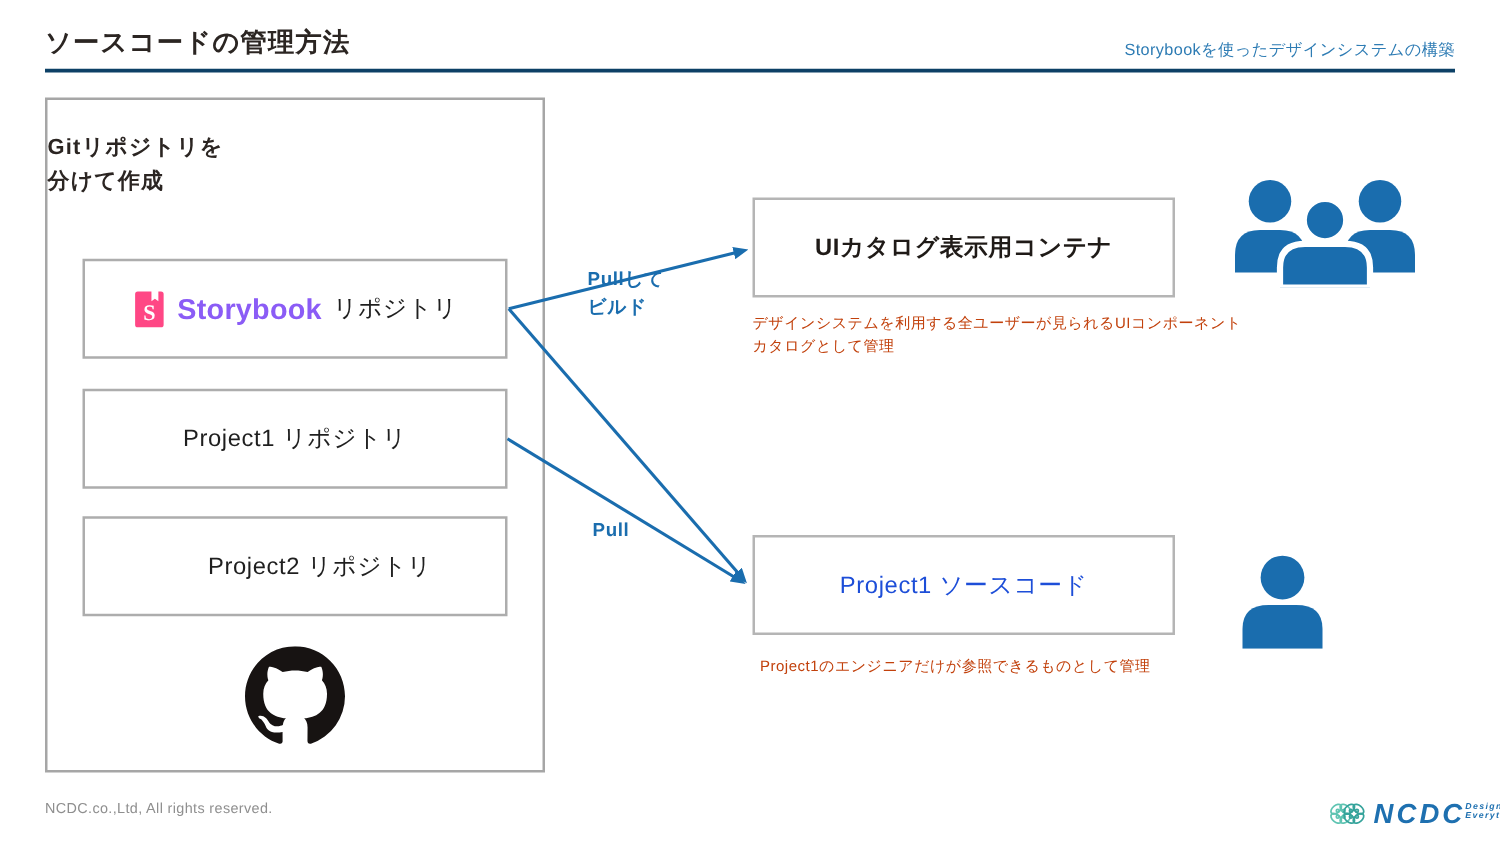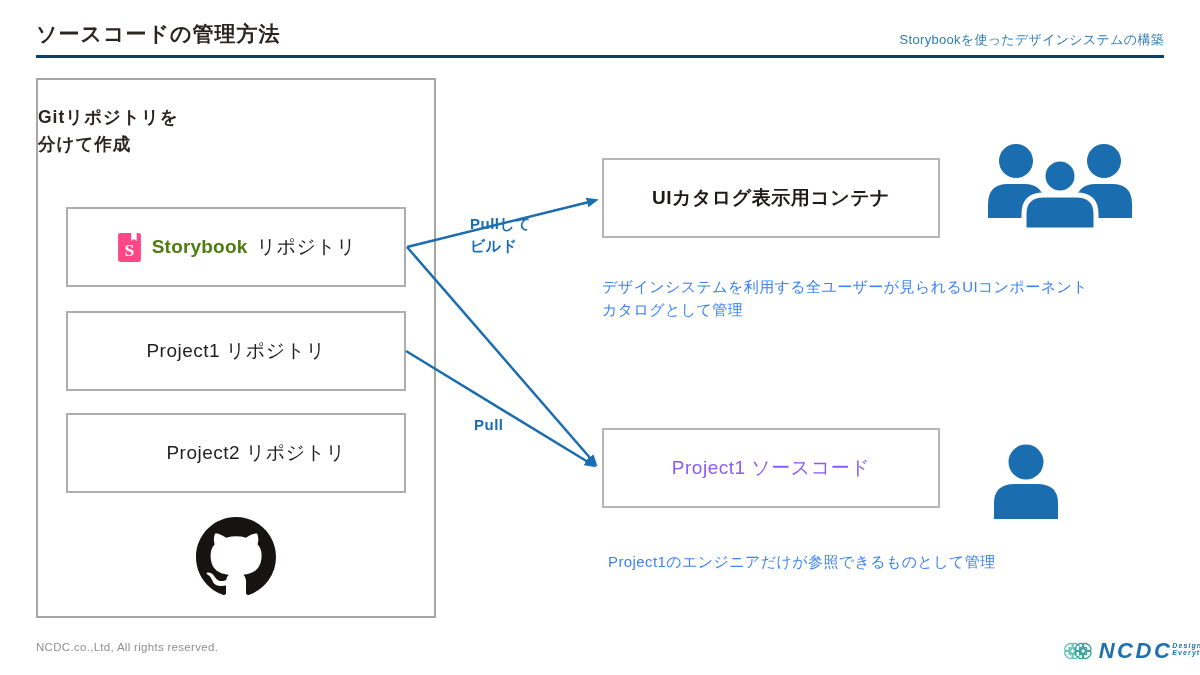--- a/index.html
+++ b/index.html
@@ -36,35 +36,35 @@
   }
   .repo-box {
     position: absolute; left: 28px; width: 340px; height: 80px;
     border: 2px solid #adadad; background: #ffffff;
     display: flex; align-items: center; justify-content: center; gap: 9px;
   }
   .repo-box.storybook { top: 127px; }
   .repo-box.project1  { top: 231px; }
   .repo-box.project2  { top: 333px; padding-left: 40px; }
   .repo-label { font-size: 19px; color: #1f1f1f; letter-spacing: 0.5px; }
-  .storybook-word { font-size: 19px; font-weight: bold; color: #4d7c0f; letter-spacing: 0.2px; text-align: center; }
+  .storybook-word { font-size: 23px; font-weight: bold; color: #8b5cf6; letter-spacing: 0.2px; text-align: center; }
   .github-wrap { position: absolute; left: 158px; top: 437px; width: 80px; height: 80px; }
 
   
   .target-box {
     position: absolute; width: 338px; height: 80px;
     border: 2px solid #b5b5b5; background: #ffffff;
     display: flex; align-items: center; justify-content: center;
   }
   .ui-catalog-box { left: 602px; top: 158px; }
   .ui-catalog-box .target-title { font-size: 19px; font-weight: bold; color: #1f1a17; letter-spacing: 0.5px; }
   .project1-source-box { left: 602px; top: 428px; }
-  .project1-source-box .target-title { font-size: 19px; color: #8b5cf6; letter-spacing: 0.5px; }
-
-  .desc { position: absolute; font-size: 15px; color: #3b82f6; line-height: 1.55; letter-spacing: 0.4px; margin-top: 26px; }
+  .project1-source-box .target-title { font-size: 19px; color: #1d4ed8; letter-spacing: 0.5px; }
+
+  .desc { position: absolute; font-size: 12px; color: #c2410c; line-height: 1.55; letter-spacing: 0.4px; }
   .desc-ui { left: 602px; top: 249px; }
   .desc-p1 { left: 608px; top: 524px; }
 
   
   .arrows-svg { position: absolute; left: 0; top: 0; pointer-events: none; }
   .arrow-label {
     position: absolute; color: #1a6dae; font-weight: bold; font-size: 15px;
     line-height: 1.45; letter-spacing: 0.5px;
   }
   .label-pull-build { left: 470px; top: 169px; margin-top: 44px; }

